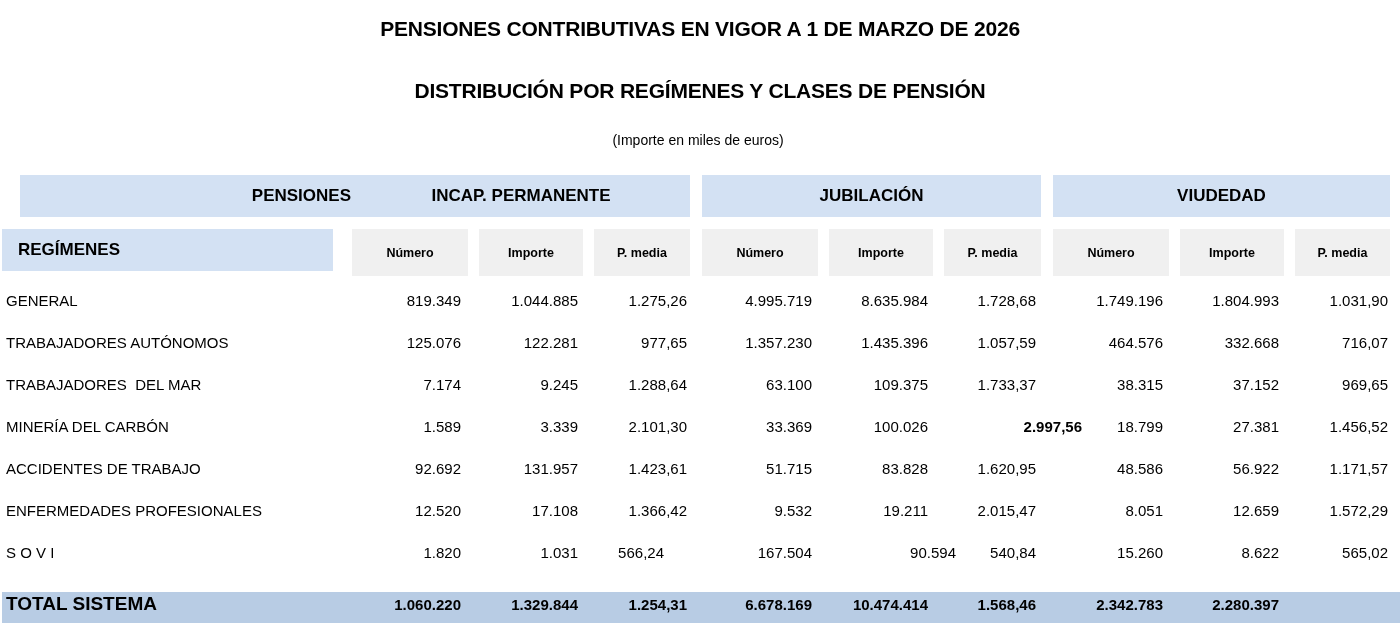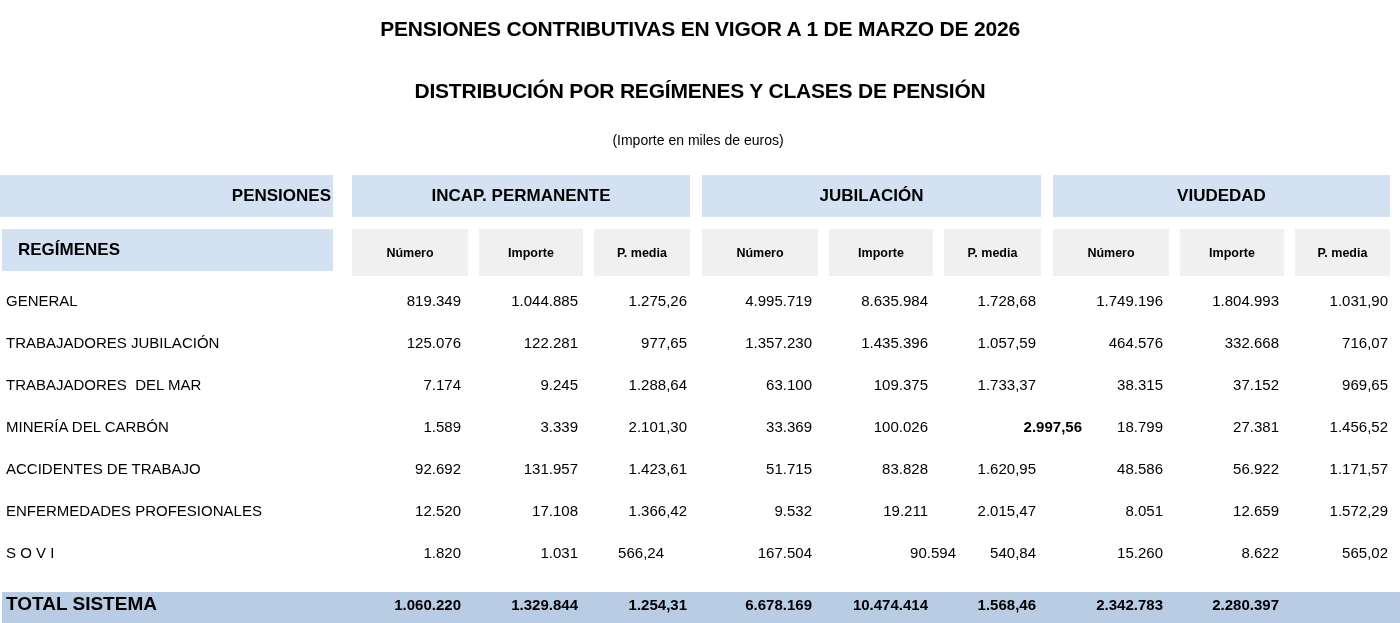--- a/index.html
+++ b/index.html
@@ -40,21 +40,21 @@
   }
   .total-num { font-weight: bold; }
 </style>
 </head>
 <body>
 
 <div id="t1" class="title">PENSIONES CONTRIBUTIVAS EN VIGOR A 1 DE MARZO DE 2026</div>
 <div id="t2" class="title">DISTRIBUCIÓN POR REGÍMENES Y CLASES DE PENSIÓN</div>
 <div class="subtitle">(Importe en miles de euros)</div>
 
-<div class="hcell" style="left:0;top:175px;width:333px;height:42px;justify-content:flex-end;padding-right:2px;">PENSIONES</div>
+<div class="hcell" style="left:20px;top:175px;width:333px;height:42px;justify-content:flex-end;padding-right:2px;">PENSIONES</div>
 <div class="hcell" style="left:352px;top:175px;width:338px;height:42px;justify-content:center;">INCAP. PERMANENTE</div>
 <div class="hcell" style="left:702px;top:175px;width:339px;height:42px;justify-content:center;">JUBILACIÓN</div>
 <div class="hcell" style="left:1053px;top:175px;width:337px;height:42px;justify-content:center;">VIUDEDAD</div>
 
 <div class="hcell" style="left:2px;top:229px;width:331px;height:42px;padding-left:16px;">REGÍMENES</div>
 
 <div class="sub" style="left:352px;width:116px;">Número</div>
 <div class="sub" style="left:479px;width:104px;">Importe</div>
 <div class="sub" style="left:594px;width:96px;">P. media</div>
 
@@ -70,21 +70,21 @@
     <div class="rowlabel" style="top: 292px;">GENERAL</div>
     <div class="num" style="top: 292px; left: 321px;">819.349</div>
     <div class="num" style="top: 292px; left: 438px;">1.044.885</div>
     <div class="num" style="top: 292px; left: 547px;">1.275,26</div>
     <div class="num" style="top: 292px; left: 672px;">4.995.719</div>
     <div class="num" style="top: 292px; left: 788px;">8.635.984</div>
     <div class="num" style="top: 292px; left: 896px;">1.728,68</div>
     <div class="num" style="top: 292px; left: 1023px;">1.749.196</div>
     <div class="num" style="top: 292px; left: 1139px;">1.804.993</div>
     <div class="num" style="top: 292px; left: 1248px;">1.031,90</div>
-    <div class="rowlabel" style="top: 334px;">TRABAJADORES JUBILACIÓN</div>
+    <div class="rowlabel" style="top: 334px;">TRABAJADORES AUTÓNOMOS</div>
     <div class="num" style="top: 334px; left: 321px;">125.076</div>
     <div class="num" style="top: 334px; left: 438px;">122.281</div>
     <div class="num" style="top: 334px; left: 547px;">977,65</div>
     <div class="num" style="top: 334px; left: 672px;">1.357.230</div>
     <div class="num" style="top: 334px; left: 788px;">1.435.396</div>
     <div class="num" style="top: 334px; left: 896px;">1.057,59</div>
     <div class="num" style="top: 334px; left: 1023px;">464.576</div>
     <div class="num" style="top: 334px; left: 1139px;">332.668</div>
     <div class="num" style="top: 334px; left: 1248px;">716,07</div>
     <div class="rowlabel" style="top: 376px;">TRABAJADORES  DEL MAR</div>

